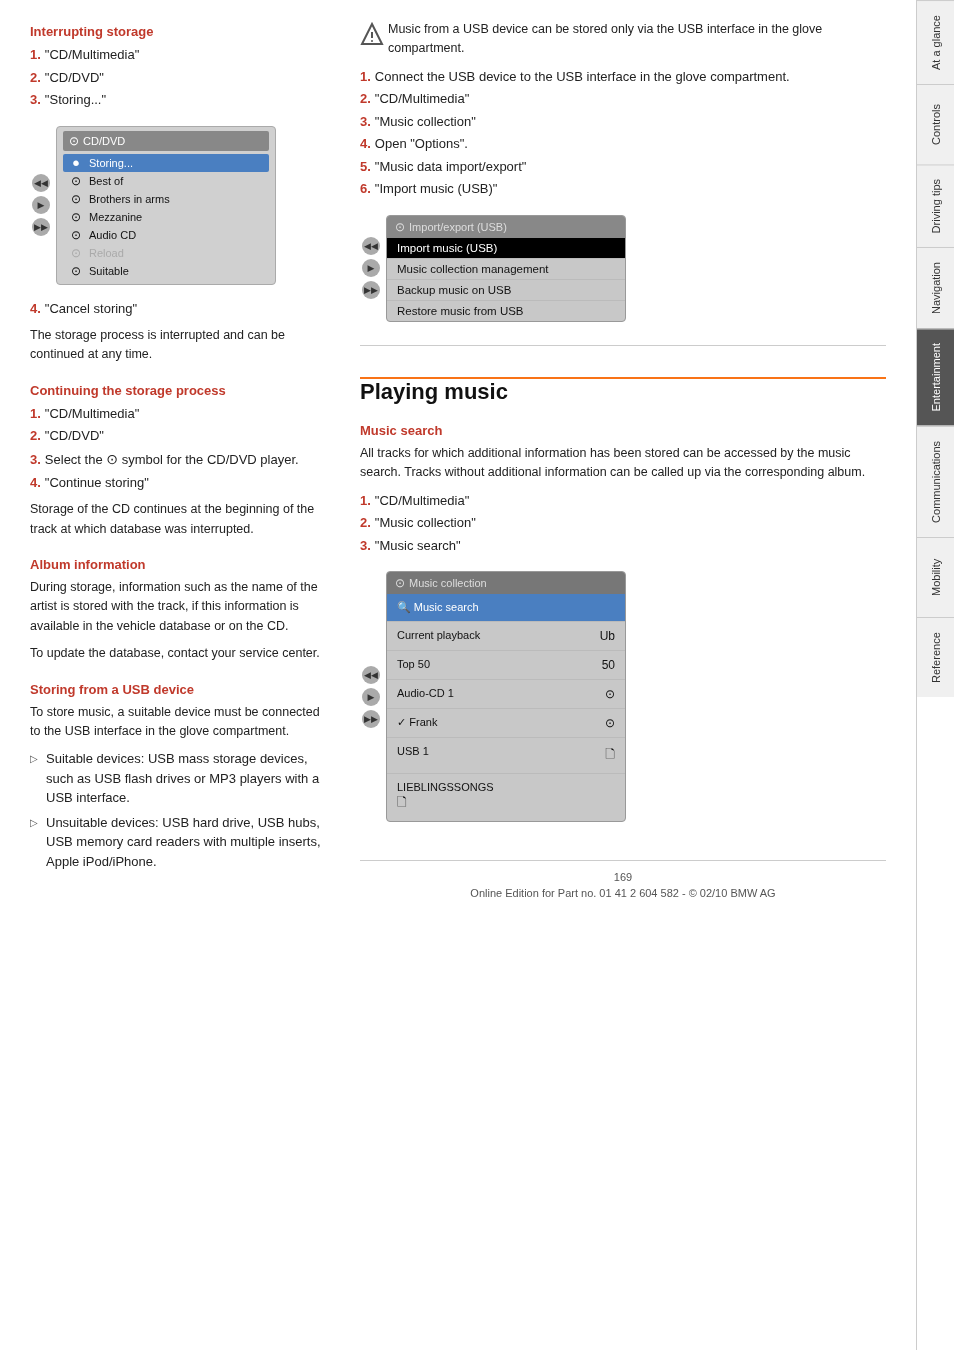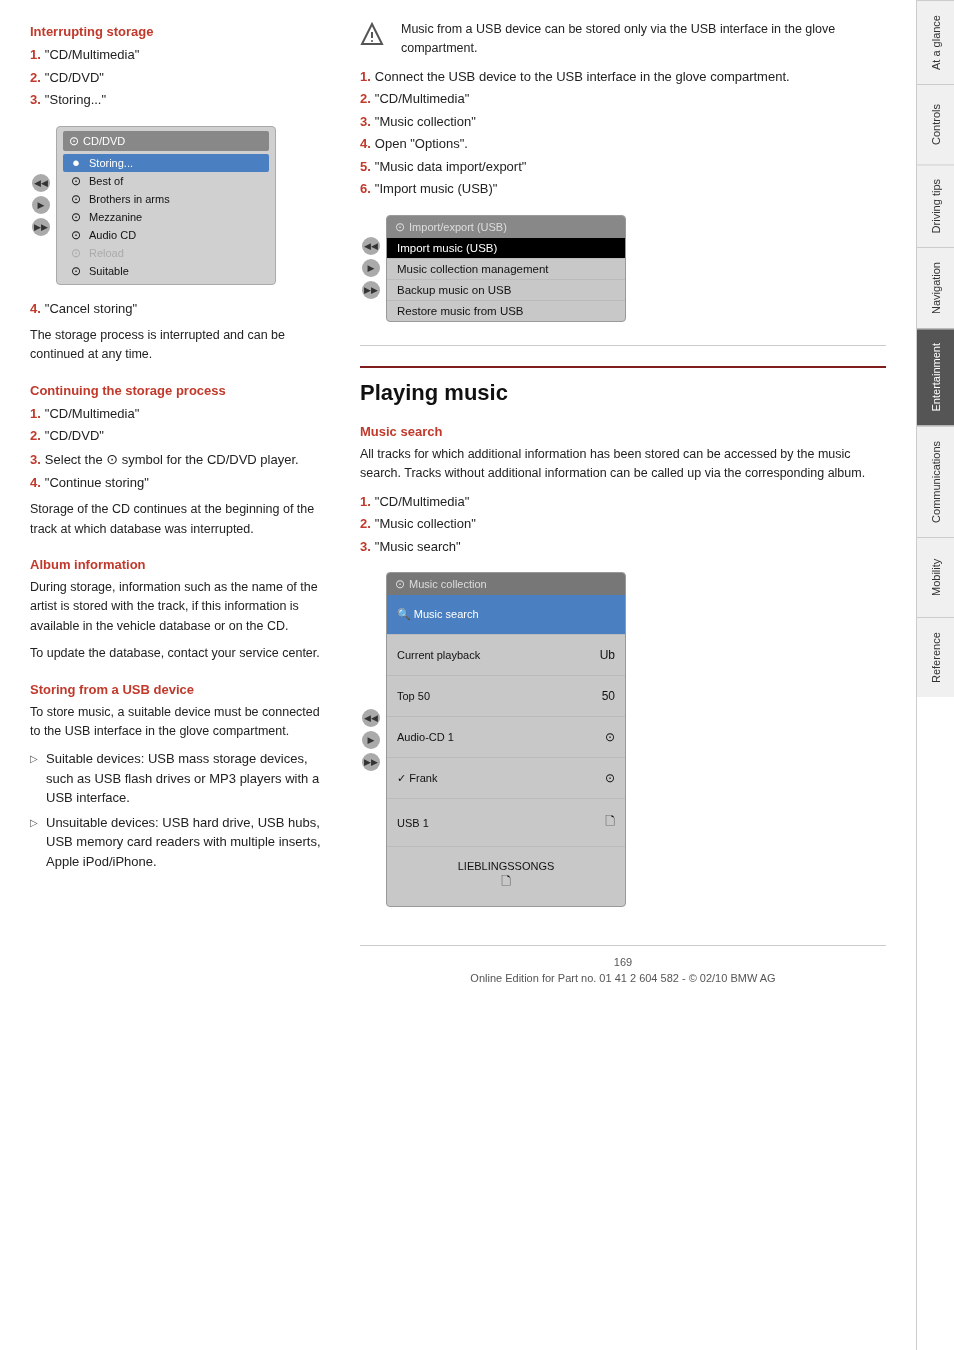--- a/index.html
+++ b/index.html
@@ -211,29 +211,28 @@
       font-size: 9px;
       color: #333;
       cursor: pointer;
     }
 
     
     .major-heading {
       font-size: 22px;
       font-weight: bold;
       color: #111;
-      margin: 20px 0 12px 0;
-      border-top: 2px solid #7f1d1d;
-      padding-top: 12px;
+      margin: 31px 0 12px 0;
+      border-top: 2px solid #f97316;
     }
 
     
     .info-box {
       display: flex;
-      gap: 17px;
+      gap: 4px;
       margin: 8px 0;
       align-items: flex-start;
     }
 
     .info-triangle {
       width: 24px;
       height: 24px;
       flex-shrink: 0;
       margin-top: 2px;
     }
@@ -304,22 +303,21 @@
       padding: 4px 8px;
       font-size: 11px;
       display: flex;
       align-items: center;
       gap: 4px;
     }
 
     .screen-collection .coll-row {
       display: flex;
       justify-content: space-between;
-      align-items: center;
-      padding: 13px 10px;
+      padding: 7px 10px;
       border-bottom: 1px solid #bbb;
     }
 
     .screen-collection .coll-row.highlighted {
       background: #4a7fc1;
       color: #fff;
     }
 
     .screen-collection .coll-row:last-child {
       border-bottom: none;

